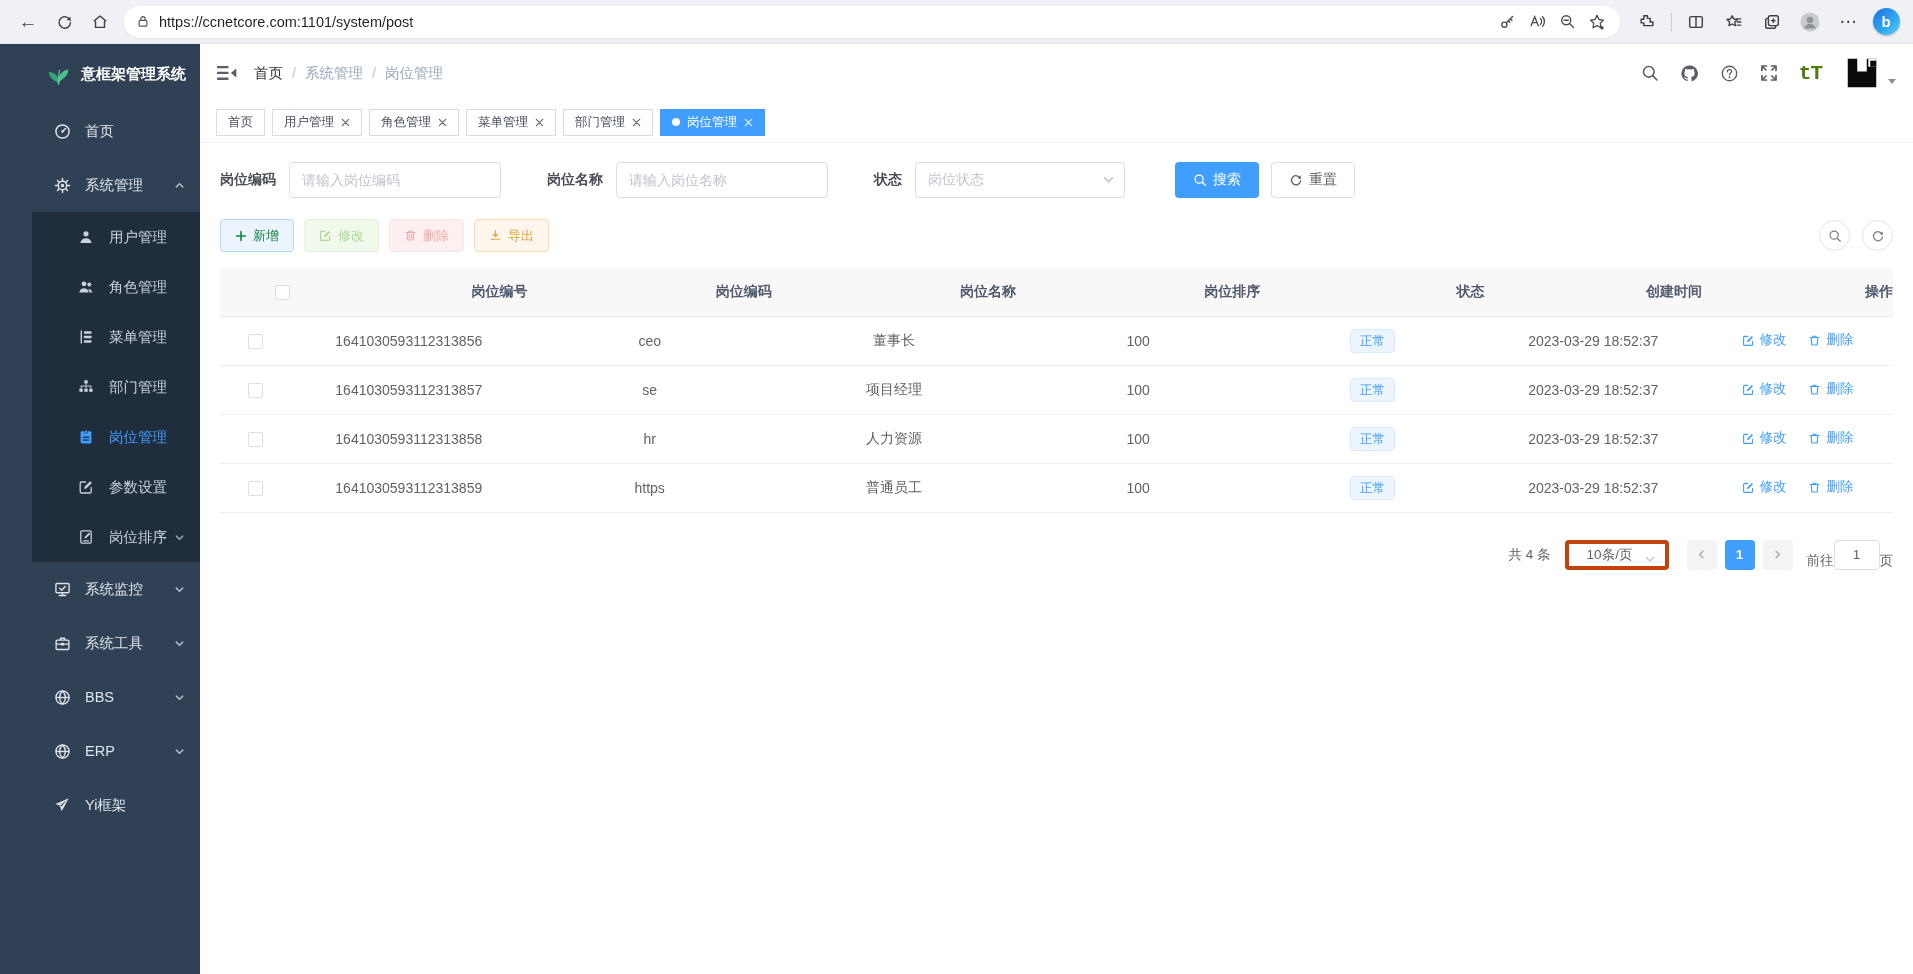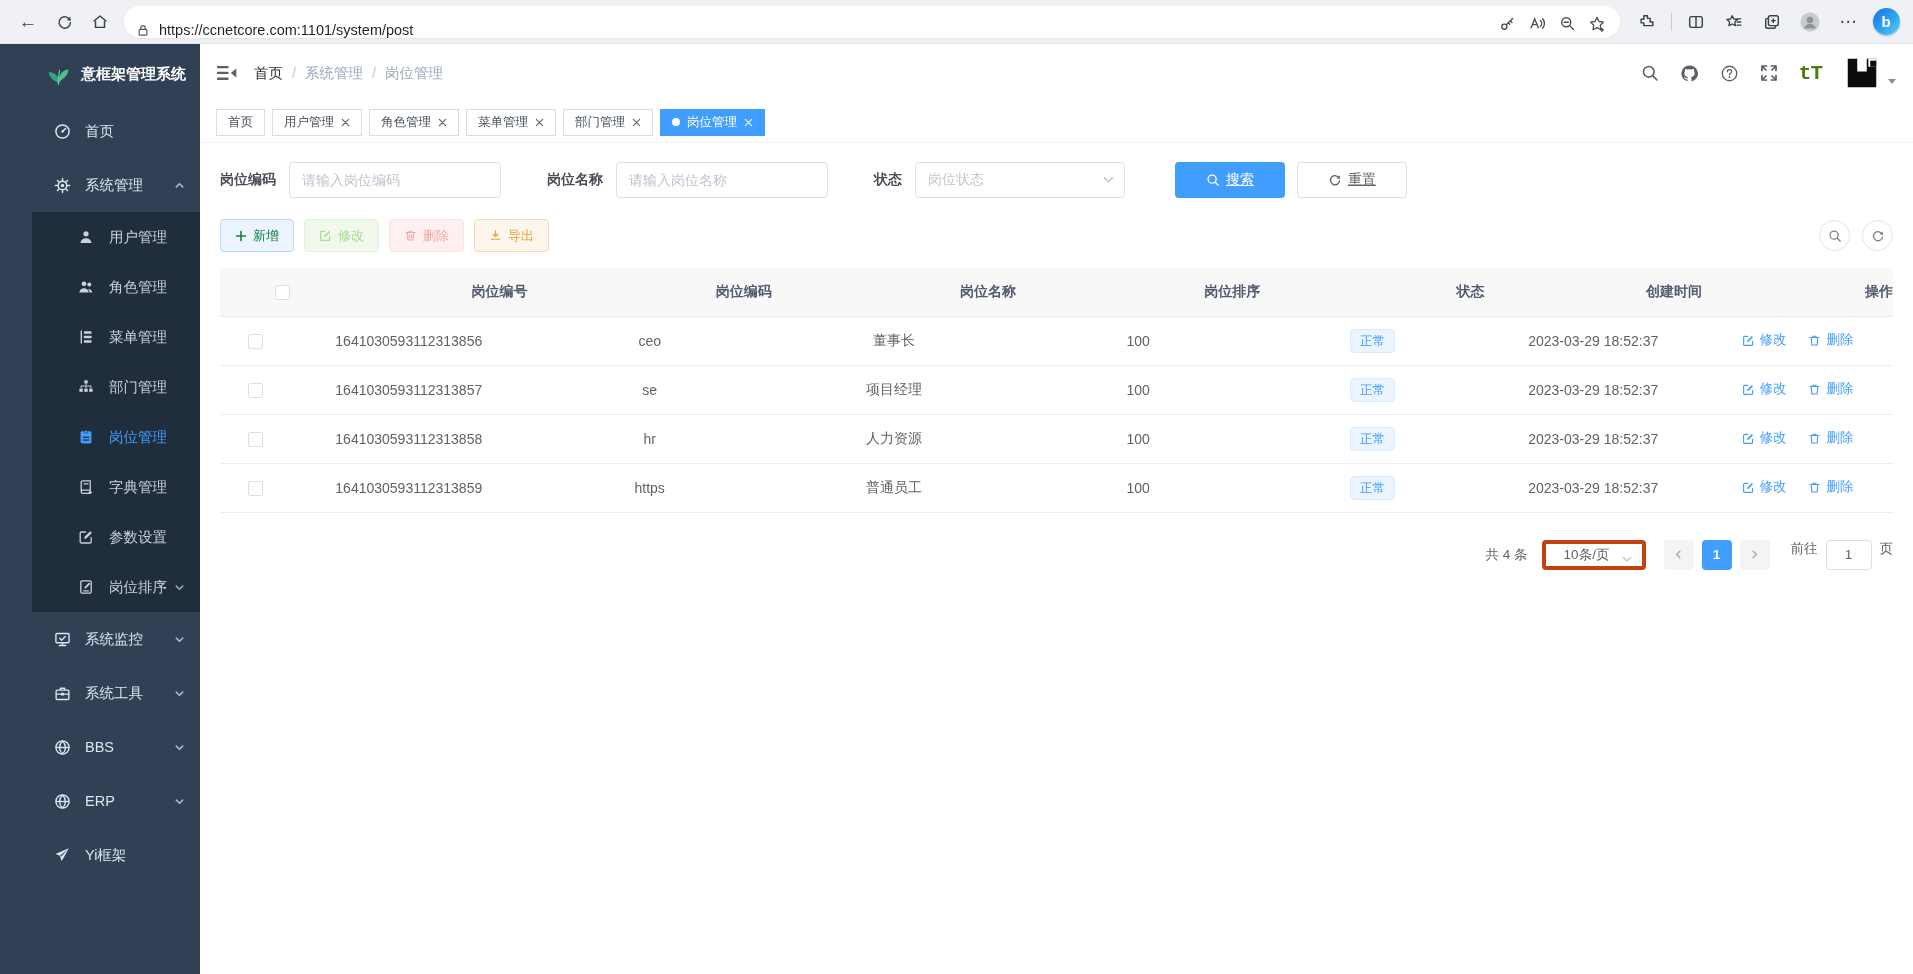--- a/index.html
+++ b/index.html
@@ -2,21 +2,21 @@
 <html><head>
 <meta charset="utf-8">
 <style>
   * { margin:0; padding:0; box-sizing:border-box; }
   html,body { width:1913px; height:974px; overflow:hidden; font-family:"Liberation Sans","DejaVu Sans",sans-serif; background:#fff; }
   svg { display:block; }
 
   
   .browser-bar { height:44px; background:#eff1f4; border-bottom:1px solid #e2e4e8; display:flex; align-items:center; padding:0 10px; }
   .bnav { width:36px; height:34px; border-radius:6px; display:flex; align-items:center; justify-content:center; color:#3c4043; font-size:19px; cursor:pointer; }
-  .address-bar { flex:1; height:32px; background:#fff; border-radius:16px; margin:0 8px 0 6px; display:flex; align-items:flex-end; padding:0 8px 0 12px; box-shadow:0 1px 2px rgba(0,0,0,.06); min-width:0; }
+  .address-bar { flex:1; height:32px; background:#fff; border-radius:16px; margin:0 8px 0 6px; display:flex; align-items:center; padding:0 8px 0 12px; box-shadow:0 1px 2px rgba(0,0,0,.06); min-width:0; }
   .addr-url { flex:1; font-size:14.5px; color:#1f2328; margin-left:9px; white-space:nowrap; overflow:hidden; }
   .pill-ic { width:30px; height:28px; display:flex; align-items:center; justify-content:center; color:#4a4d52; cursor:pointer; }
   .chrome-right { display:flex; align-items:center; gap:4px; margin-left:2px; }
   .chrome-ic { width:34px; height:32px; display:flex; align-items:center; justify-content:center; color:#3c4043; cursor:pointer; font-size:17px; }
   .divider-v { width:1px; height:18px; background:#c9ccd1; margin:0 3px; }
   .bing-badge { width:27px; height:27px; border-radius:50%; background:linear-gradient(135deg,#1b6fe0,#31a8f0 60%,#67d0f5); display:flex; align-items:center; justify-content:center; color:#fff; font-size:15px; font-weight:700; box-shadow:0 1px 2px rgba(0,0,0,.25); }
 
   
   .app { display:flex; height:930px; }
 
@@ -58,21 +58,21 @@
   .filter-row { display:flex; align-items:center; }
   .f-group { display:flex; align-items:center; margin-right:46px; }
   .f-label { font-size:14px; font-weight:700; color:#4a4e57; margin-right:13px; white-space:nowrap; }
   .f-input { width:212px; height:36px; border:1px solid #dcdfe6; border-radius:4px; padding:0 12px; font-size:14px; color:#606266; font-family:inherit; outline:none; }
   .f-input::placeholder { color:#bfc4cc; }
   .f-select { position:relative; width:210px; }
   .f-select .f-input { width:100%; padding-right:30px; cursor:pointer; }
   .sel-caret { position:absolute; right:10px; top:11px; color:#c0c4cc; pointer-events:none; }
   .sel-placeholder { position:absolute; left:13px; top:9px; font-size:14px; color:#bfc4cc; pointer-events:none; }
 
-  .btn { height:36px; border-radius:4px; font-size:14px; display:inline-flex; align-items:center; gap:6px; padding:0 30px; border:1px solid transparent; cursor:pointer; font-family:inherit;text-decoration:underline; }
+  .btn { height:36px; border-radius:4px; font-size:14px; display:inline-flex; align-items:center; gap:6px; padding:0 17px; border:1px solid transparent; cursor:pointer; font-family:inherit; }
   .btn-search { background:#409eff; color:#fff; margin-left:24px; }
   .btn-reset { background:#fff; border-color:#dcdfe6; color:#606266; margin-left:12px; }
 
   .toolbar { display:flex; align-items:center; margin-top:21px; }
   .tb-btn { height:33px; padding:0 14px; font-size:13px; border-radius:4px; display:inline-flex; align-items:center; gap:6px; margin-right:10px; border:1px solid; cursor:pointer; font-family:inherit; }
   .tb-add { color:#15803d; background:#ecf5ff; border-color:#b3d8ff; }
   .tb-edit { color:#a9db94; background:#f0f9eb; border-color:#e1f3d8; }
   .tb-del { color:#f4a9a8; background:#fef0f0; border-color:#fde2e2; }
   .tb-exp { color:#e6a23c; background:#fdf6ec; border-color:#f5dab1; }
   .tool-circles { margin-left:auto; display:flex; gap:12px; }
@@ -86,21 +86,21 @@
   .tag-normal { display:inline-block; height:24px; line-height:22px; padding:0 9px; background:#ecf5ff; border:1px solid #d9ecff; color:#409eff; border-radius:4px; font-size:12.5px; }
   .op-link { color:#409eff; font-size:13.5px; display:inline-flex; align-items:center; gap:5px; margin:0 9px; cursor:pointer; }
 
   .pagination { display:flex; align-items:center; justify-content:flex-end; margin-top:27px; font-size:13.5px; color:#606266; }
   .pg-total { margin-right:14px;margin-left:36px; }
   .size-select { position:relative; width:104px; height:30px; border:4px solid #c2410c; border-radius:4px; display:flex; align-items:center; justify-content:center; gap:8px; color:#606266; cursor:pointer; padding-right:14px; }
   .size-select .sel-caret2 { position:absolute; right:9px; top:9px; color:#c0c4cc; }
   .pager { display:flex; align-items:center; gap:8px; margin-left:18px; }
   .page-btn { min-width:30px; height:30px; border-radius:4px; background:#f4f4f5; color:#a8abb2; display:flex; align-items:center; justify-content:center; cursor:pointer; }
   .page-current { min-width:30px; height:30px; border-radius:4px; background:#409eff; color:#fff; font-weight:700; display:flex; align-items:center; justify-content:center; cursor:pointer; }
-  .goto { display:flex; align-items:flex-start; gap:8px; margin-left:21px; }
+  .goto { display:flex; align-items:flex-end; gap:0; margin-left:14px; }
   .goto-input { width:46px; height:30px; border:1px solid #dcdfe6; border-radius:4px; text-align:center; font-size:13.5px; color:#606266; font-family:inherit; outline:none; }
 </style>
 </head>
 <body>
 
 <div class="browser-bar">
   <div class="bnav">
       <span>←</span>
     </div>
   <div class="bnav">
@@ -287,30 +287,20 @@
               <rect x="2.6" y="2.2" width="10.8" height="12.2" rx="1.4" fill="currentColor"></rect>
               <rect x="6.4" y="1" width="3.2" height="3.6" rx="1.3" fill="#1f2d3d"></rect>
               <rect x="6.9" y="1.5" width="2.2" height="2.6" rx="1" fill="currentColor"></rect>
               <rect x="4.8" y="7.6" width="6.4" height="1.3" fill="#1f2d3d"></rect>
               <rect x="4.8" y="10.4" width="6.4" height="1.3" fill="#1f2d3d"></rect>
             </svg>
         </span>
         <span>岗位管理</span>
       </div>
 
-      <div class="menu-item sub">
-        <span class="mi-icon">
-          <svg width="16" height="16" viewBox="0 0 16 16" fill="none" stroke="currentColor" stroke-width="1.3" stroke-linecap="round">
-              <path d="M3.2 12.7V3.4c0-.9.7-1.6 1.6-1.6h7.4v9.3H4.8c-.9 0-1.6.7-1.6 1.6s.7 1.6 1.6 1.6h7.4"></path>
-              <path d="M6 4.8h4"></path>
-              <circle cx="12.2" cy="13.2" r="1.5" fill="currentColor" stroke="none"></circle>
-            </svg>
-        </span>
-        <span>字典管理</span>
-      </div>
 
       <div class="menu-item sub">
         <span class="mi-icon">
           <svg width="16" height="16" viewBox="0 0 16 16" fill="none" stroke="currentColor" stroke-width="1.3" stroke-linecap="round" stroke-linejoin="round">
               <path d="M13.2 8.6v4.2c0 .7-.5 1.2-1.2 1.2H3.4c-.7 0-1.2-.5-1.2-1.2V4.2C2.2 3.5 2.7 3 3.4 3h4.2"></path>
               <path d="M6.3 9.9l2-.4 5.6-5.6-1.7-1.7-5.6 5.6z" fill="currentColor" stroke="none"></path>
             </svg>
         </span>
         <span>参数设置</span>
       </div>

